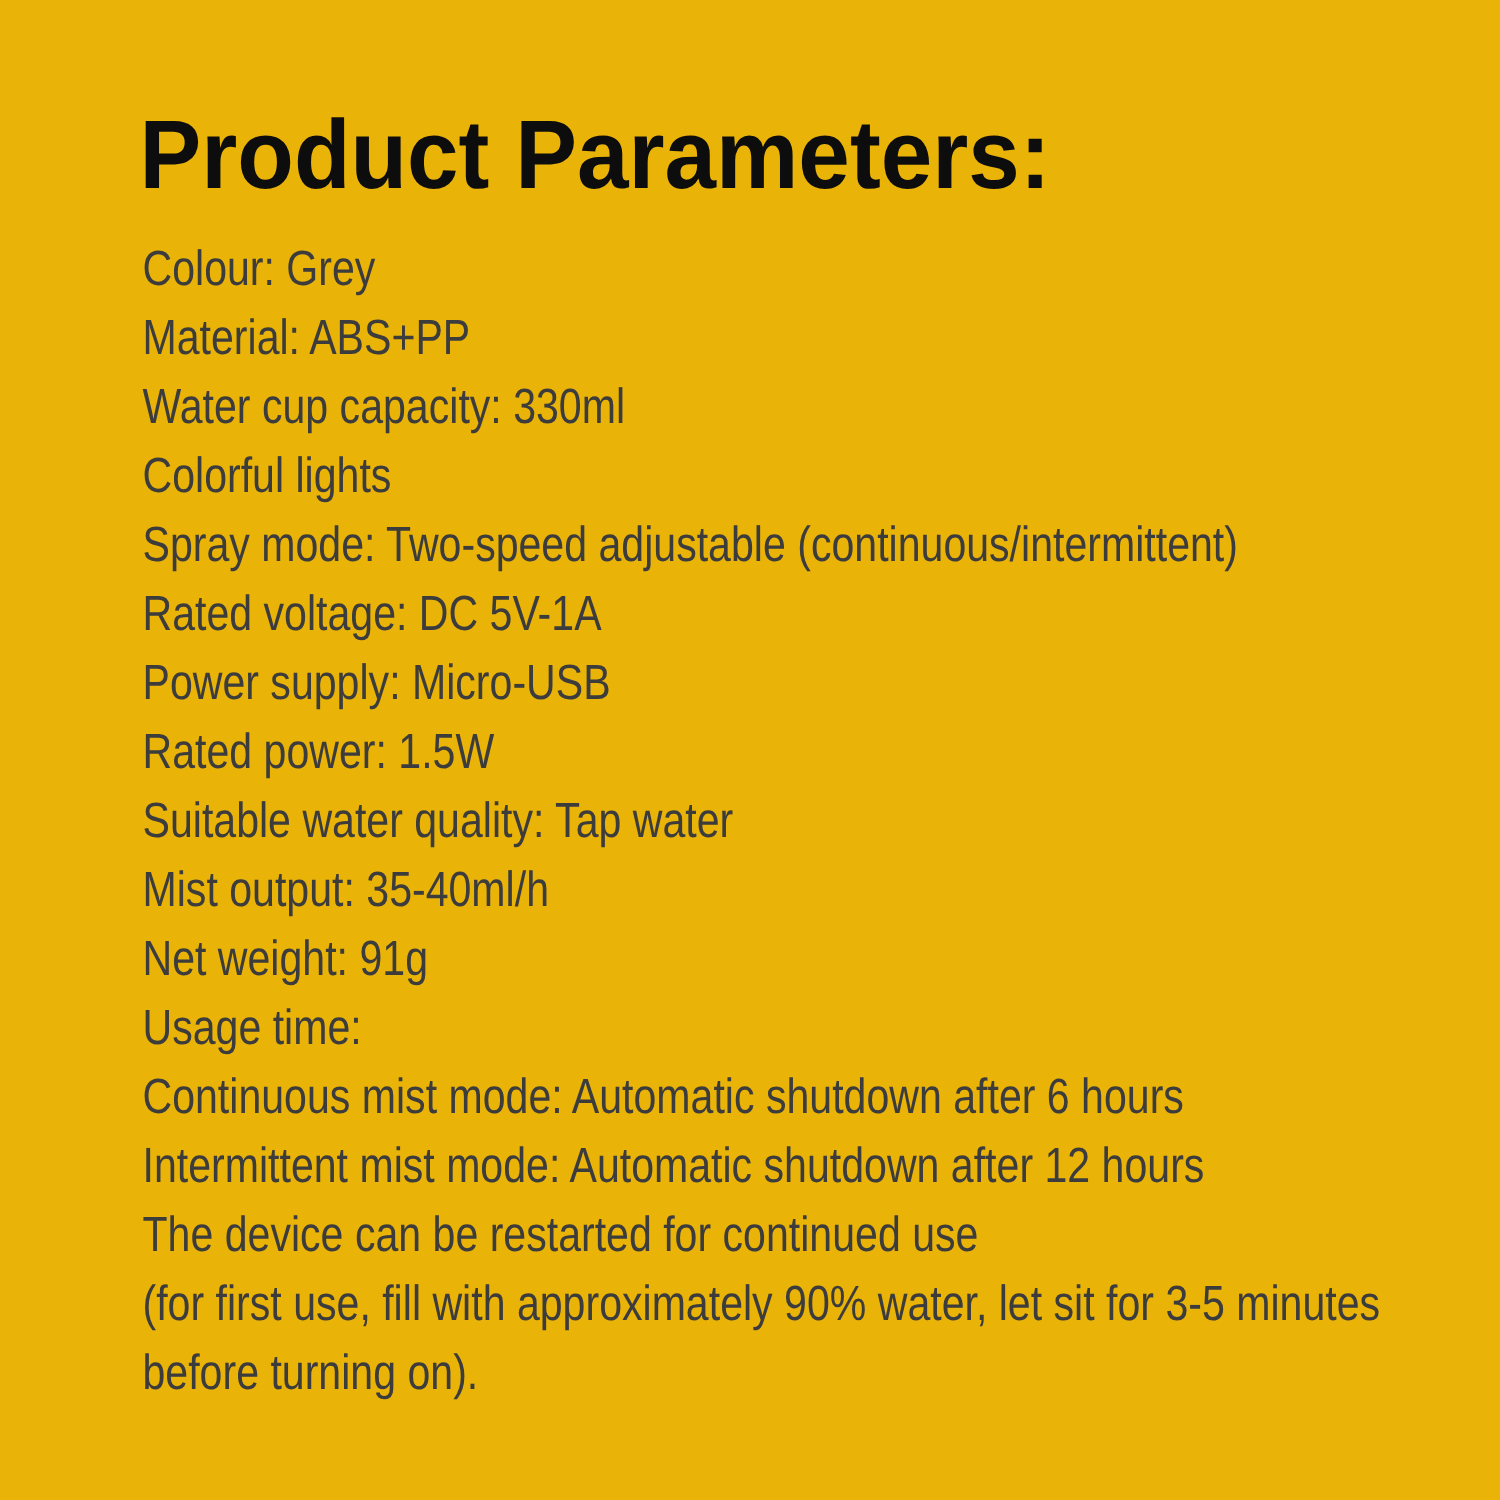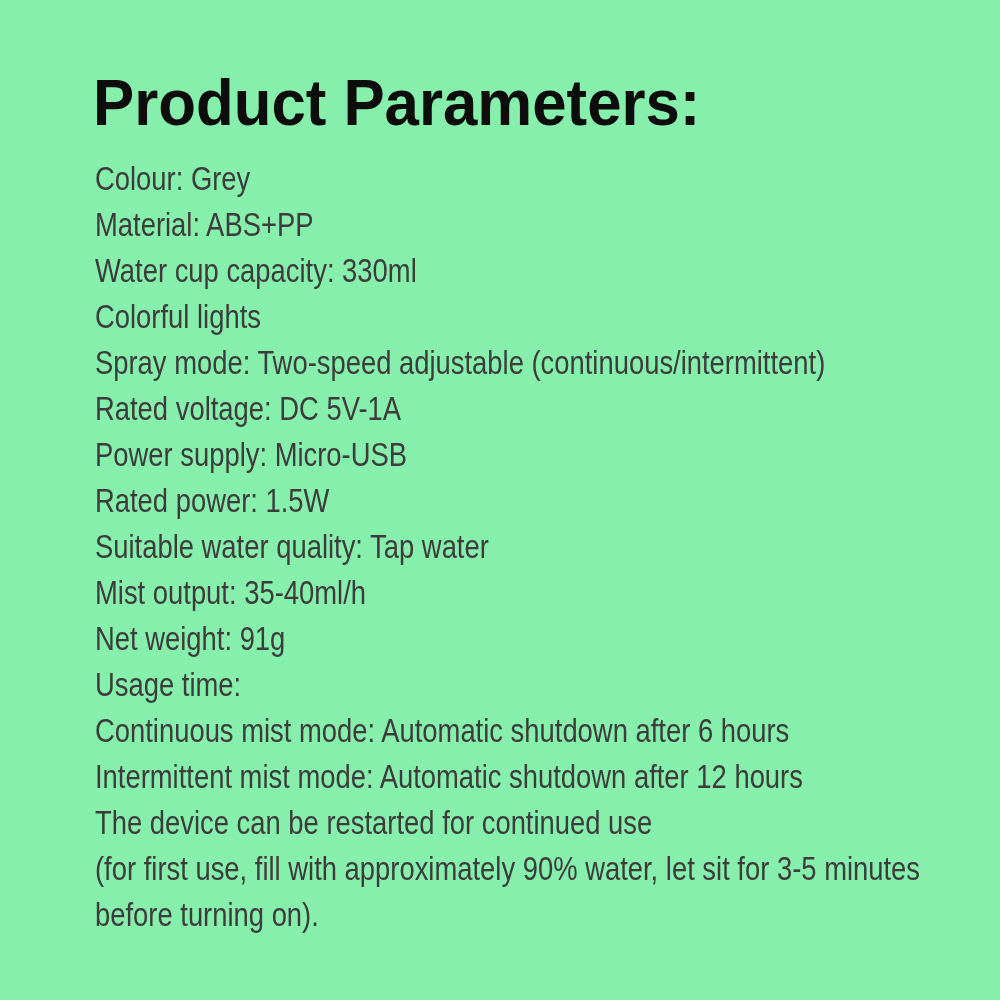--- a/index.html
+++ b/index.html
@@ -7,21 +7,21 @@
     width: 1000px;
     height: 1000px;
     background: #ffffff;
     font-family: "Liberation Sans", sans-serif;
     overflow: hidden;
   }
   .sheet {
     position: relative;
     width: 1000px;
     height: 1000px;
-    background: #86efac;
+    background: #eab308;
   }
   .title {
     position: absolute;
     left: 93px;
     top: 70px;
     font-size: 65px;
     font-weight: bold;
     line-height: 1;
     color: #0d0d0d;
     white-space: nowrap;

